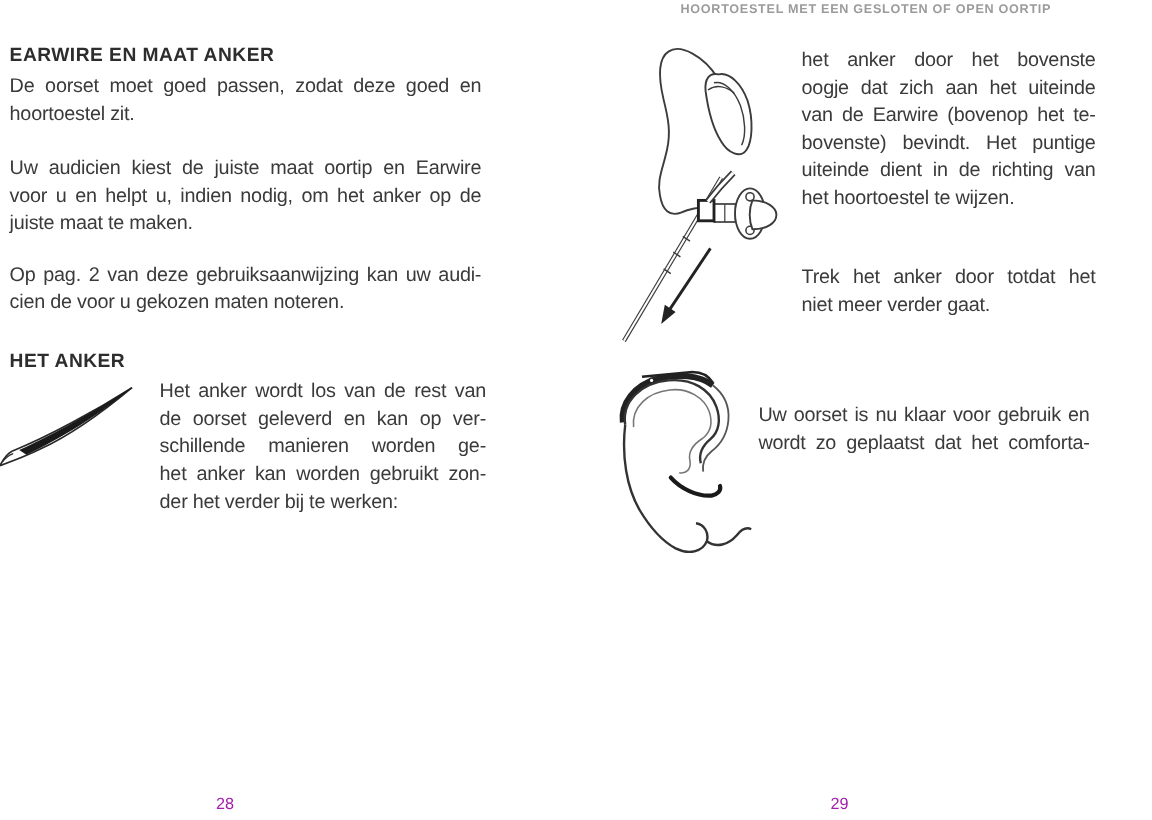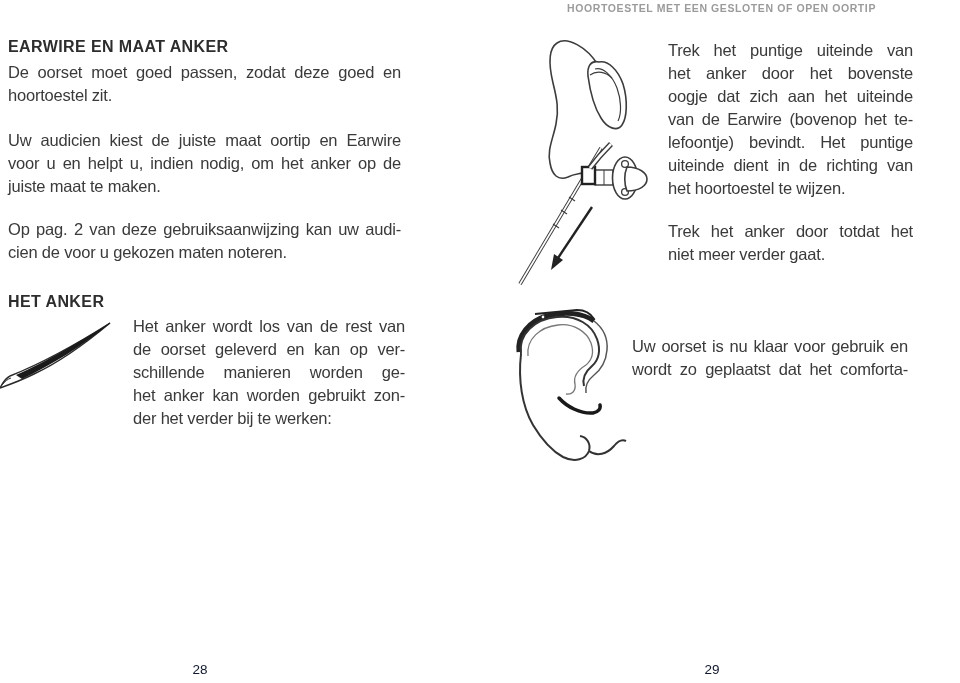--- a/index.html
+++ b/index.html
@@ -15,22 +15,22 @@
     position:absolute; font-size:16px; font-weight:bold;
     letter-spacing:0.4px; color:#2d2d2d; white-space:nowrap;
   }
   .para {
     position:absolute; font-size:16.5px; line-height:23px; letter-spacing:-0.2px;
     color:#3a3a3a;
   }
   .jline { text-align:justify; text-align-last:justify; }
   .jline.last { text-align-last:left; }
   .pagenum {
-    position:absolute; top:662px; width:40px; text-align:center;
-    font-size:13.5px; color:#0f172a;
+    position:absolute; top:662px; width:40px; text-align:left;
+    font-size:13.5px; color:#a21caf;
   }
   .illus { position:absolute; }
   #h-earwire { left:8px;  top:38px; }
   #p-fit     { left:8px;  top:61px;  width:393px; }
   #p-aud     { left:8px;  top:129px; width:393px; }
   #p-sizes   { left:8px;  top:218px; width:393px; }
   #h-anker   { left:8px;  top:293px; }
   #p-anker   { left:133px; top:315px; width:272px; }
   #p-thread  { left:668px; top:39px;  width:245px; }
   #p-pull    { left:668px; top:220px; width:245px; }
@@ -114,25 +114,24 @@
 
     <line x1="74" y1="169" x2="80" y2="173" stroke="#3c3c3c" stroke-width="1.2"></line>
     <line x1="66" y1="182" x2="72" y2="186" stroke="#3c3c3c" stroke-width="1.2"></line>
     <line x1="58" y1="196" x2="64" y2="200" stroke="#3c3c3c" stroke-width="1.2"></line>
 
     <line x1="97" y1="179" x2="63" y2="230" stroke="#222222" stroke-width="2.4"></line>
     <polygon points="56,242 68,232 59,226" fill="#222222"></polygon>
   </svg>
 
   <div id="p-thread" class="para">
-      <div class="jline">Trek het puntige uiteinde van</div>
       <div class="jline">het anker door het bovenste</div>
       <div class="jline">oogje dat zich aan het uiteinde</div>
       <div class="jline">van de Earwire (bovenop het te-</div>
-      <div class="jline">lefoontje) bevindt. Het puntige</div>
+      <div class="jline">bovenste) bevindt. Het puntige</div>
       <div class="jline">uiteinde dient in de richting van</div>
       <div class="jline last">het hoortoestel te wijzen.</div>
     </div>
 
   <div id="p-pull" class="para">
       <div class="jline">Trek het anker door totdat het</div>
       <div class="jline last">niet meer verder gaat.</div>
     </div>
 
   <svg id="illus-ear" class="illus" width="128" height="165" viewBox="0 0 128 165">

